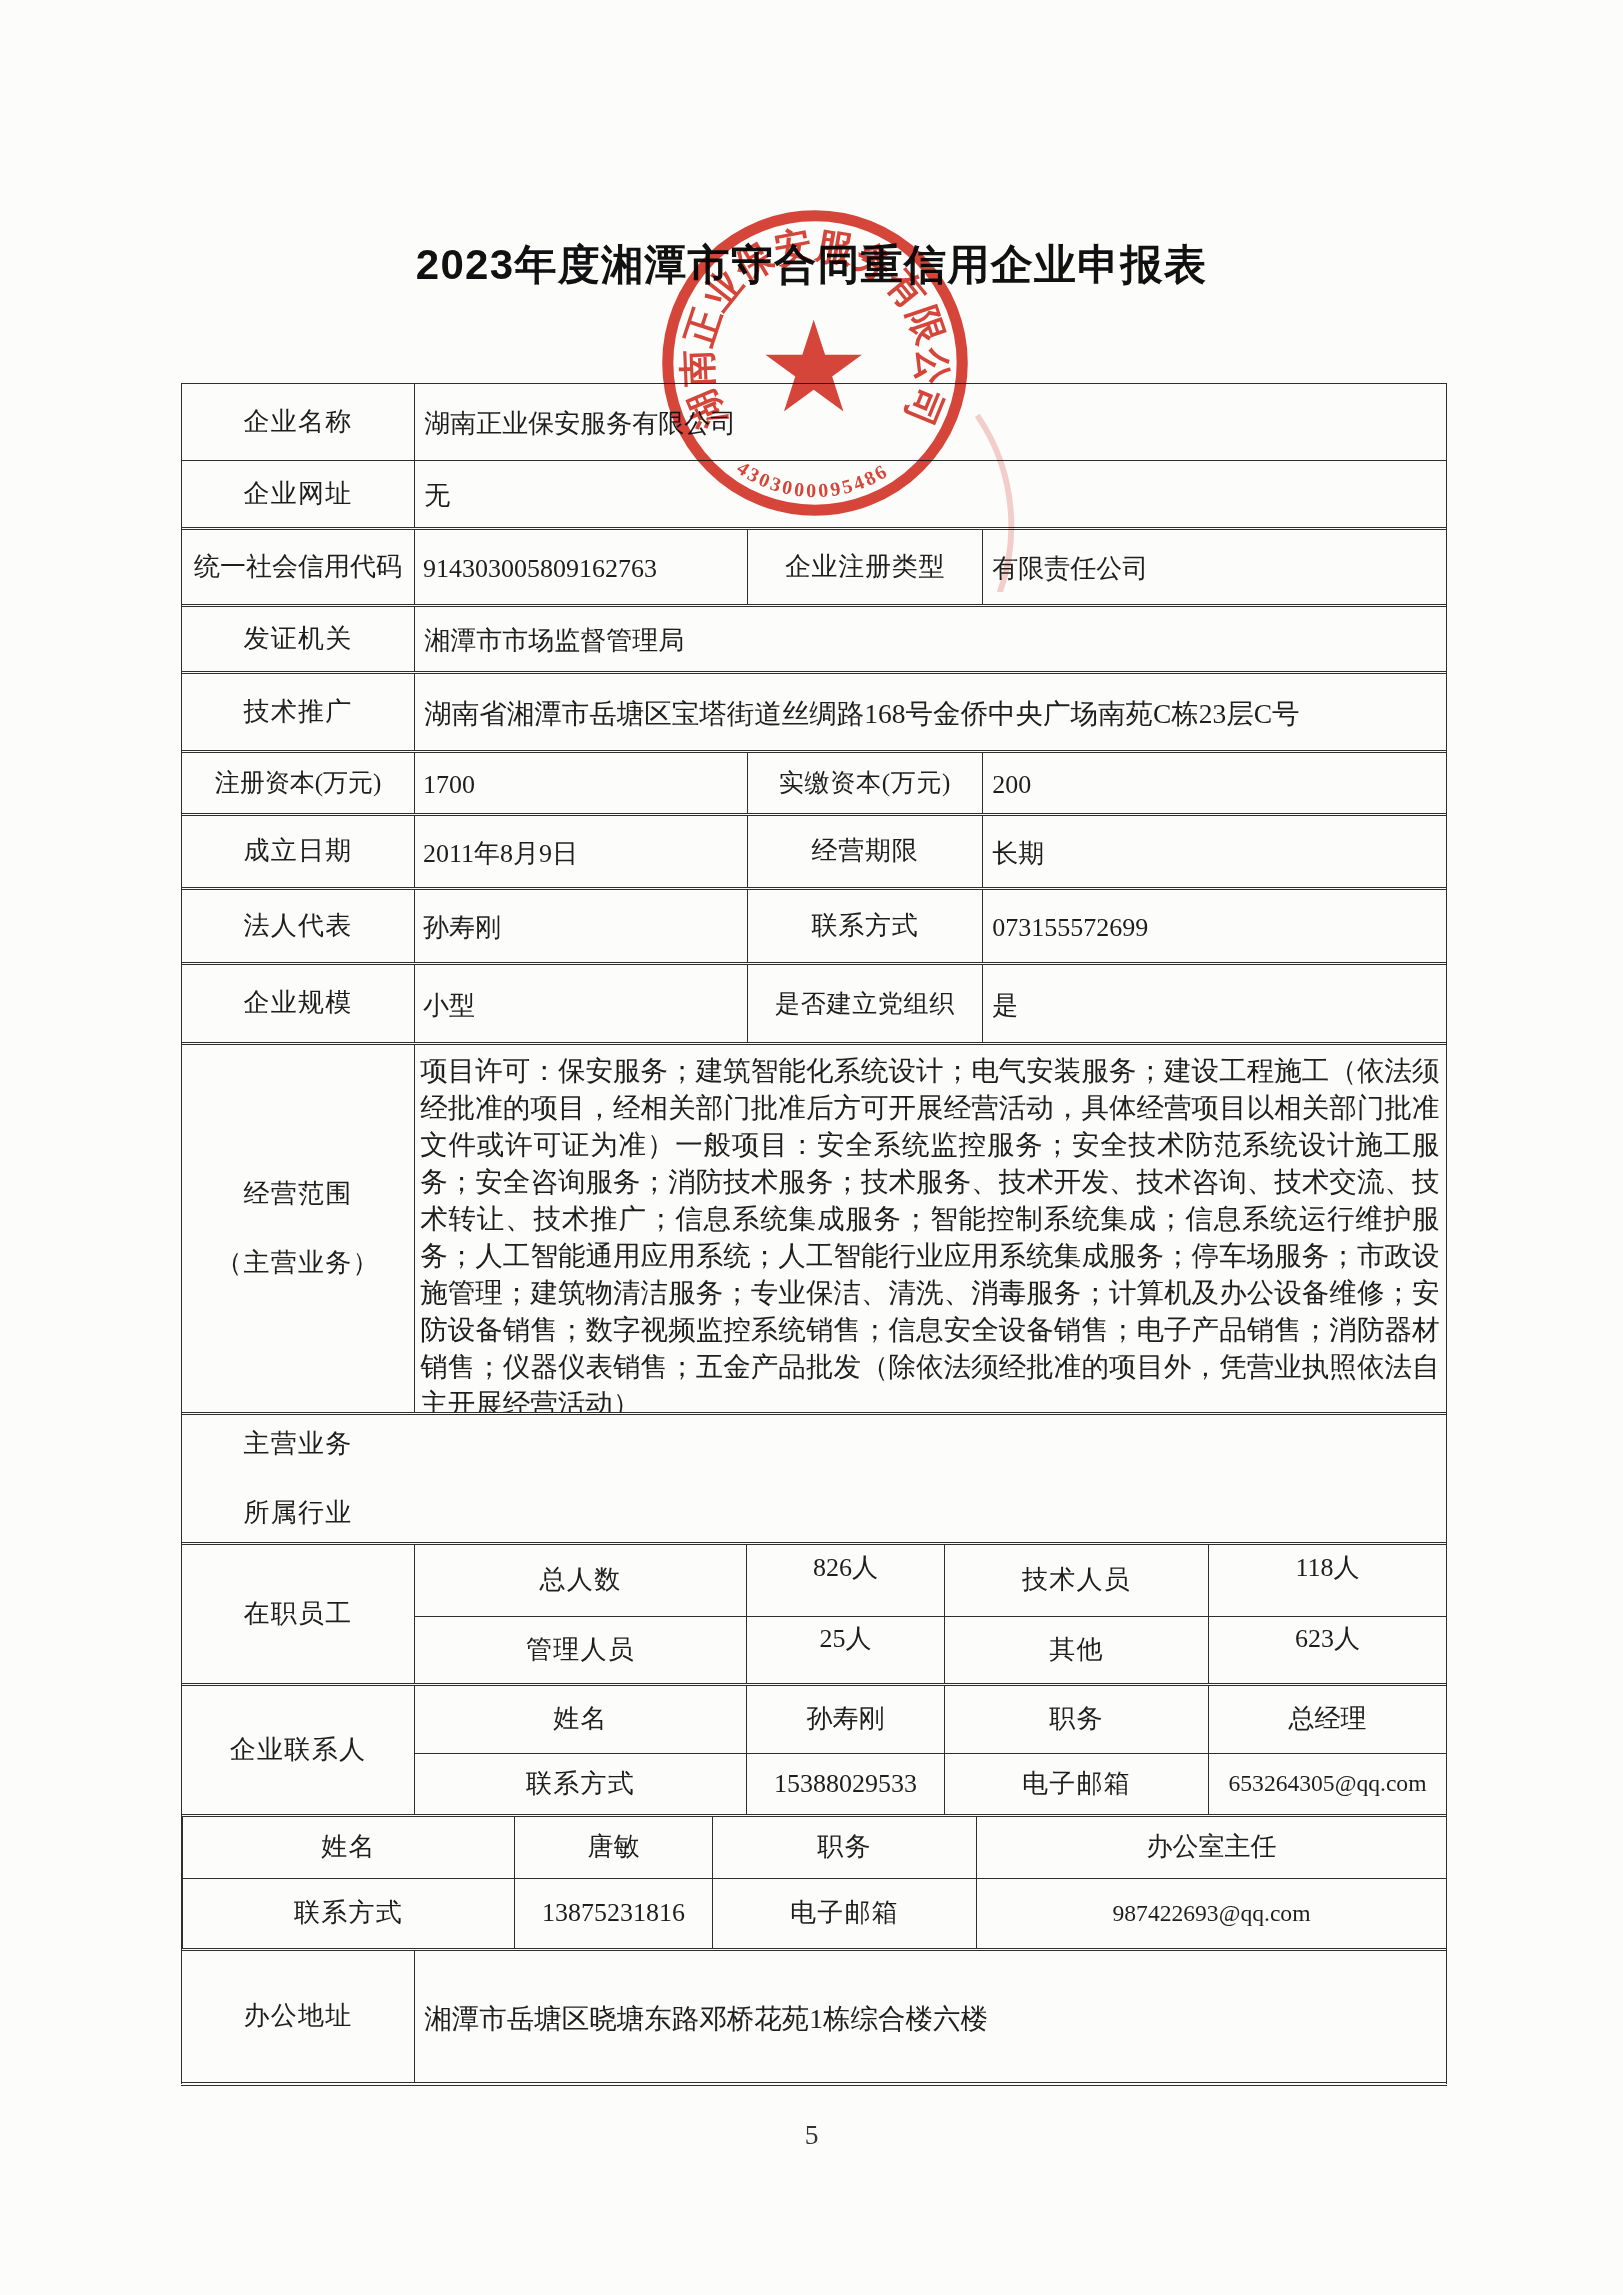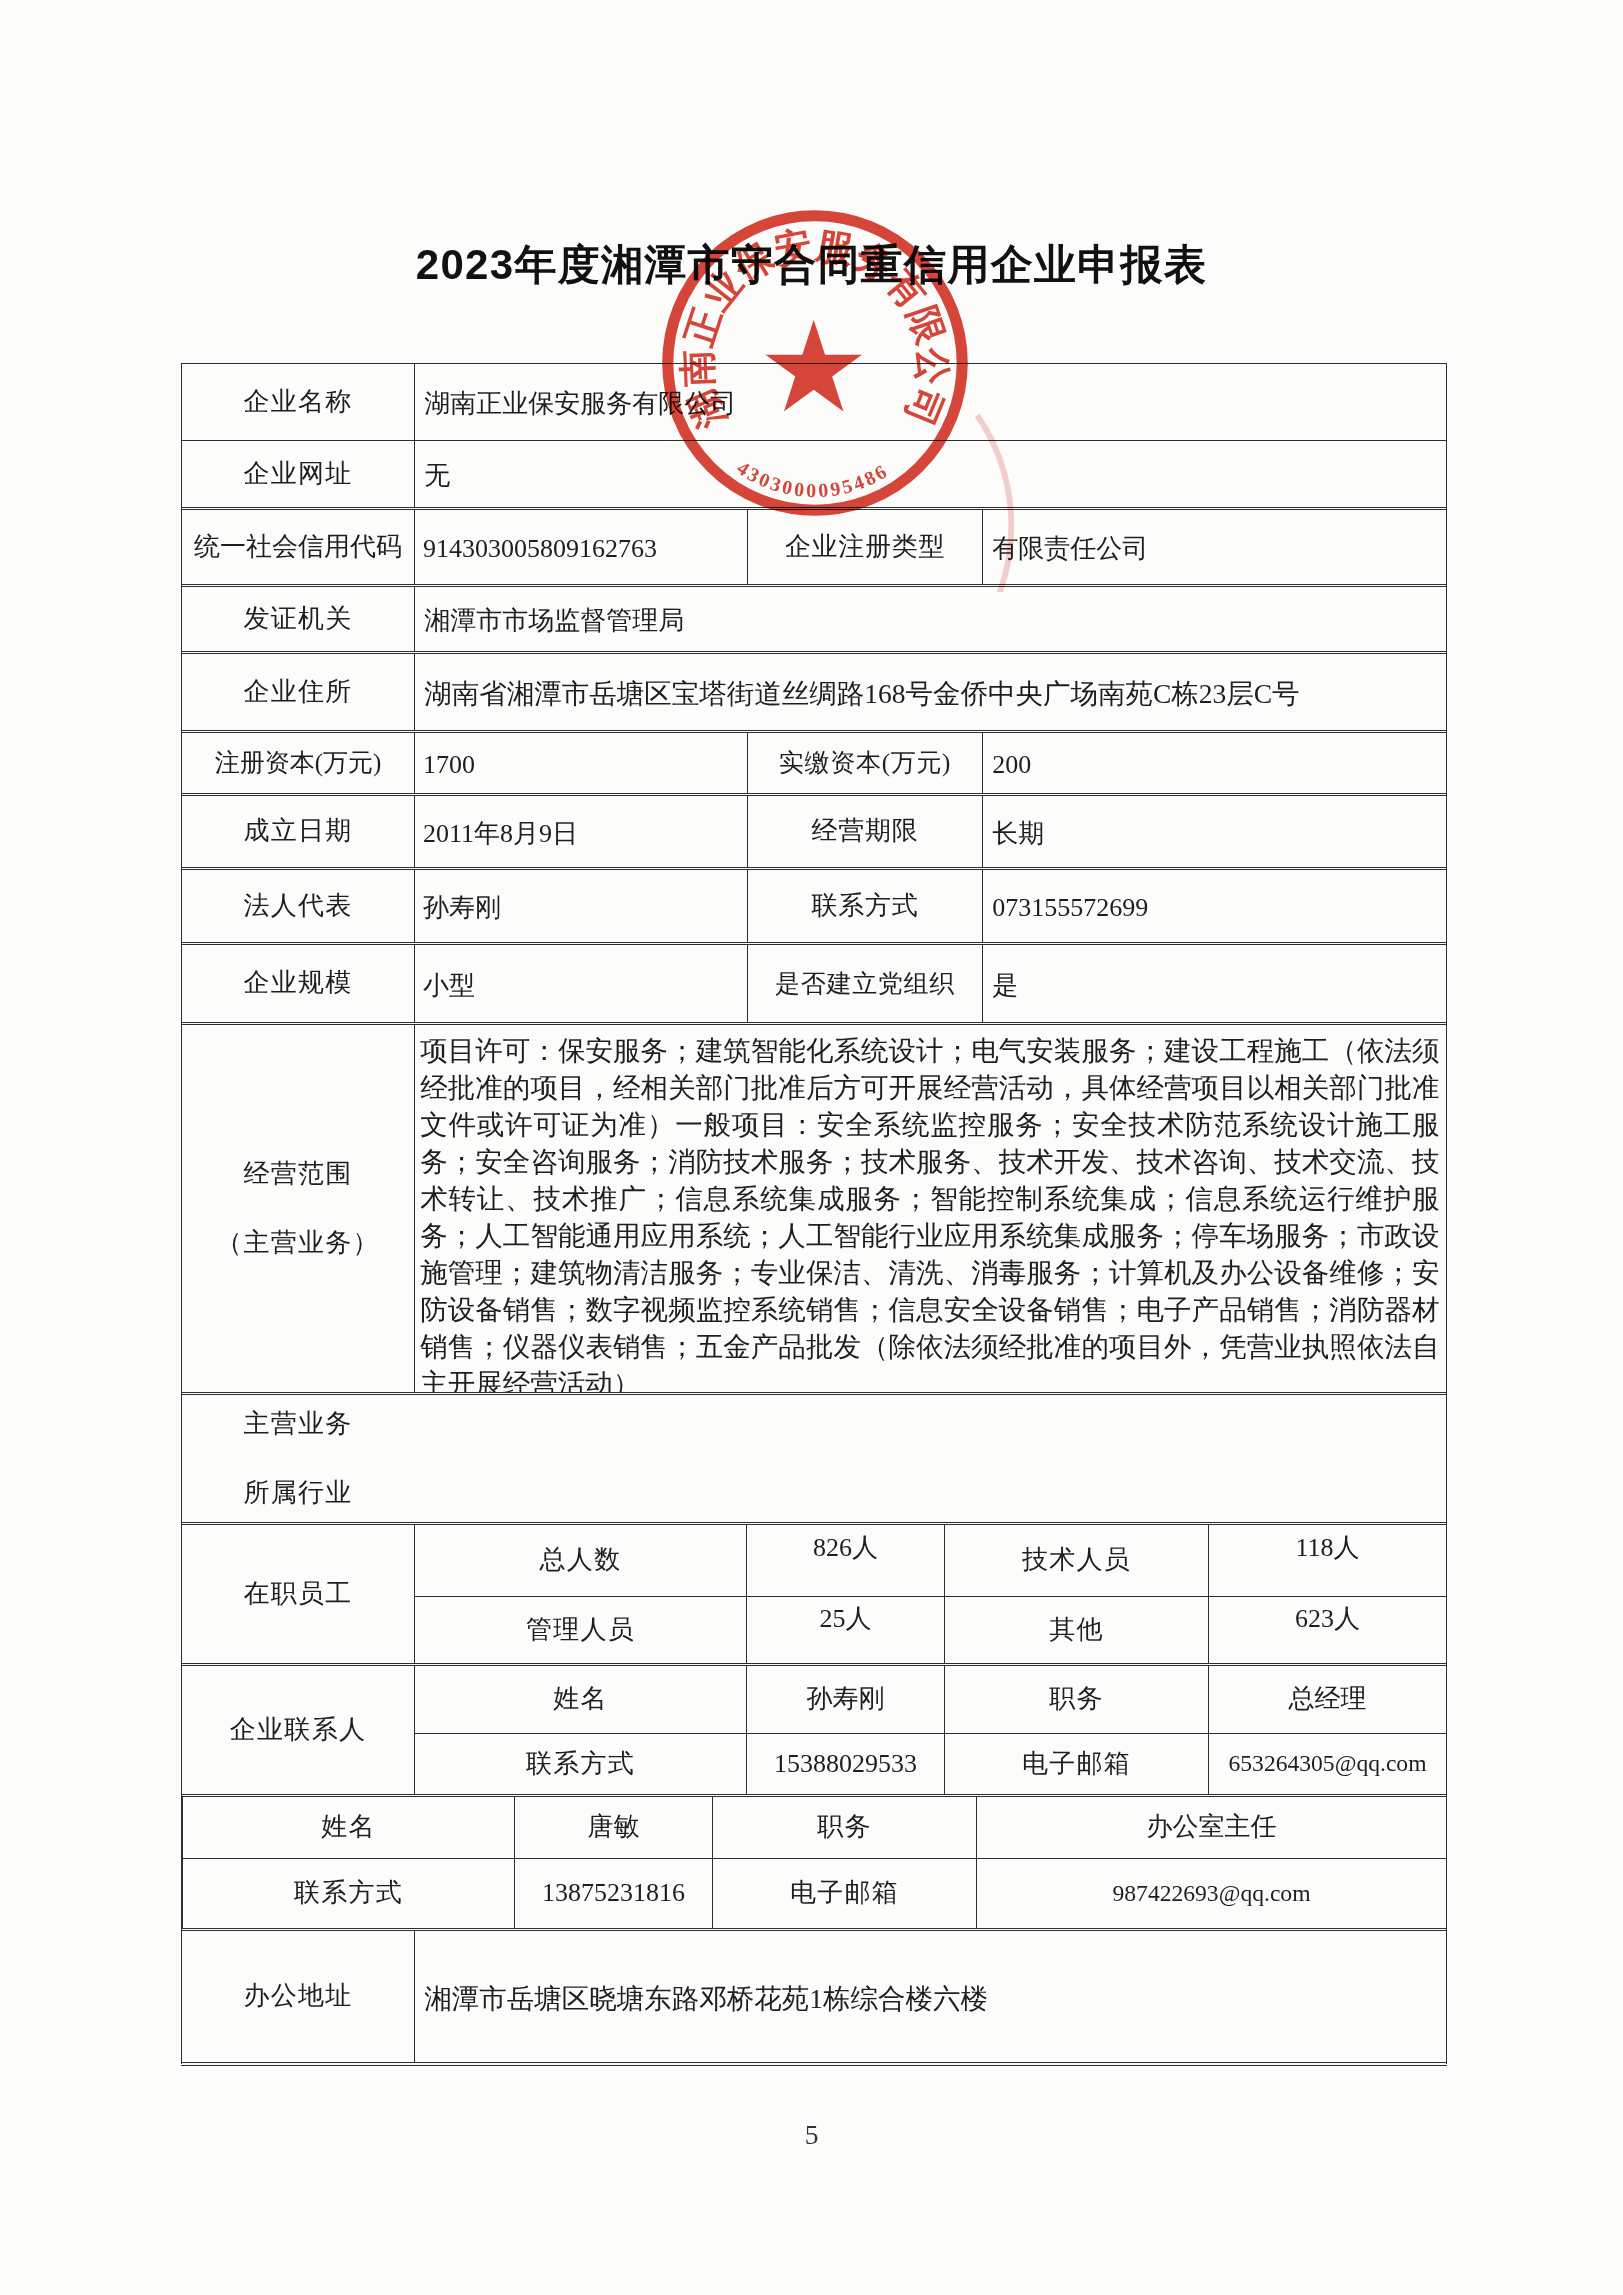--- a/index.html
+++ b/index.html
@@ -11,21 +11,21 @@
     overflow:hidden;
   }
   .title{
     position:absolute;top:237px;left:0;width:1623px;
     text-align:center;
     font-family:"Liberation Sans","DejaVu Sans",sans-serif;
     font-weight:700;font-size:42px;letter-spacing:1.3px;color:#111;
   }
   
   .tbl{
-    position:absolute;left:181px;top:363px;width:1266px;
+    position:absolute;left:181px;top:383px;width:1266px;
     border:1.3px solid #2e2e2e;border-bottom:4.6px double #2e2e2e;
     box-sizing:border-box;background:transparent;
   }
   .tbl *{box-sizing:border-box;}
   .r{display:flex;width:100%;border-bottom:1.3px solid #2e2e2e;}
   .r.dbl{border-bottom:3.9px double #2e2e2e;}
   .r.last{border-bottom:none;}
   .c{display:flex;align-items:center;font-size:26px;line-height:1.25;
      border-left:1.3px solid #2e2e2e;overflow:hidden;}
   .c:first-child{border-left:none;}
@@ -85,21 +85,21 @@
     <div class="c l2">企业注册类型</div>
     <div class="c v2">有限责任公司</div>
   </div>
 
   <div class="r dbl" style="height:67px">
     <div class="c lab">发证机关</div>
     <div class="c val">湘潭市市场监督管理局</div>
   </div>
 
   <div class="r dbl" style="height:79px">
-    <div class="c lab">企业住所</div>
+    <div class="c lab">技术推广</div>
     <div class="c val" style="font-size:27.5px">湖南省湘潭市岳塘区宝塔街道丝绸路168号金侨中央广场南苑C栋23层C号</div>
   </div>
 
   <div class="r dbl" style="height:63px">
     <div class="c lab" style="letter-spacing:0;font-size:25px">注册资本(万元)</div>
     <div class="c v1">1700</div>
     <div class="c l2" style="font-size:25px">实缴资本(万元)</div>
     <div class="c v2">200</div>
   </div>
 

